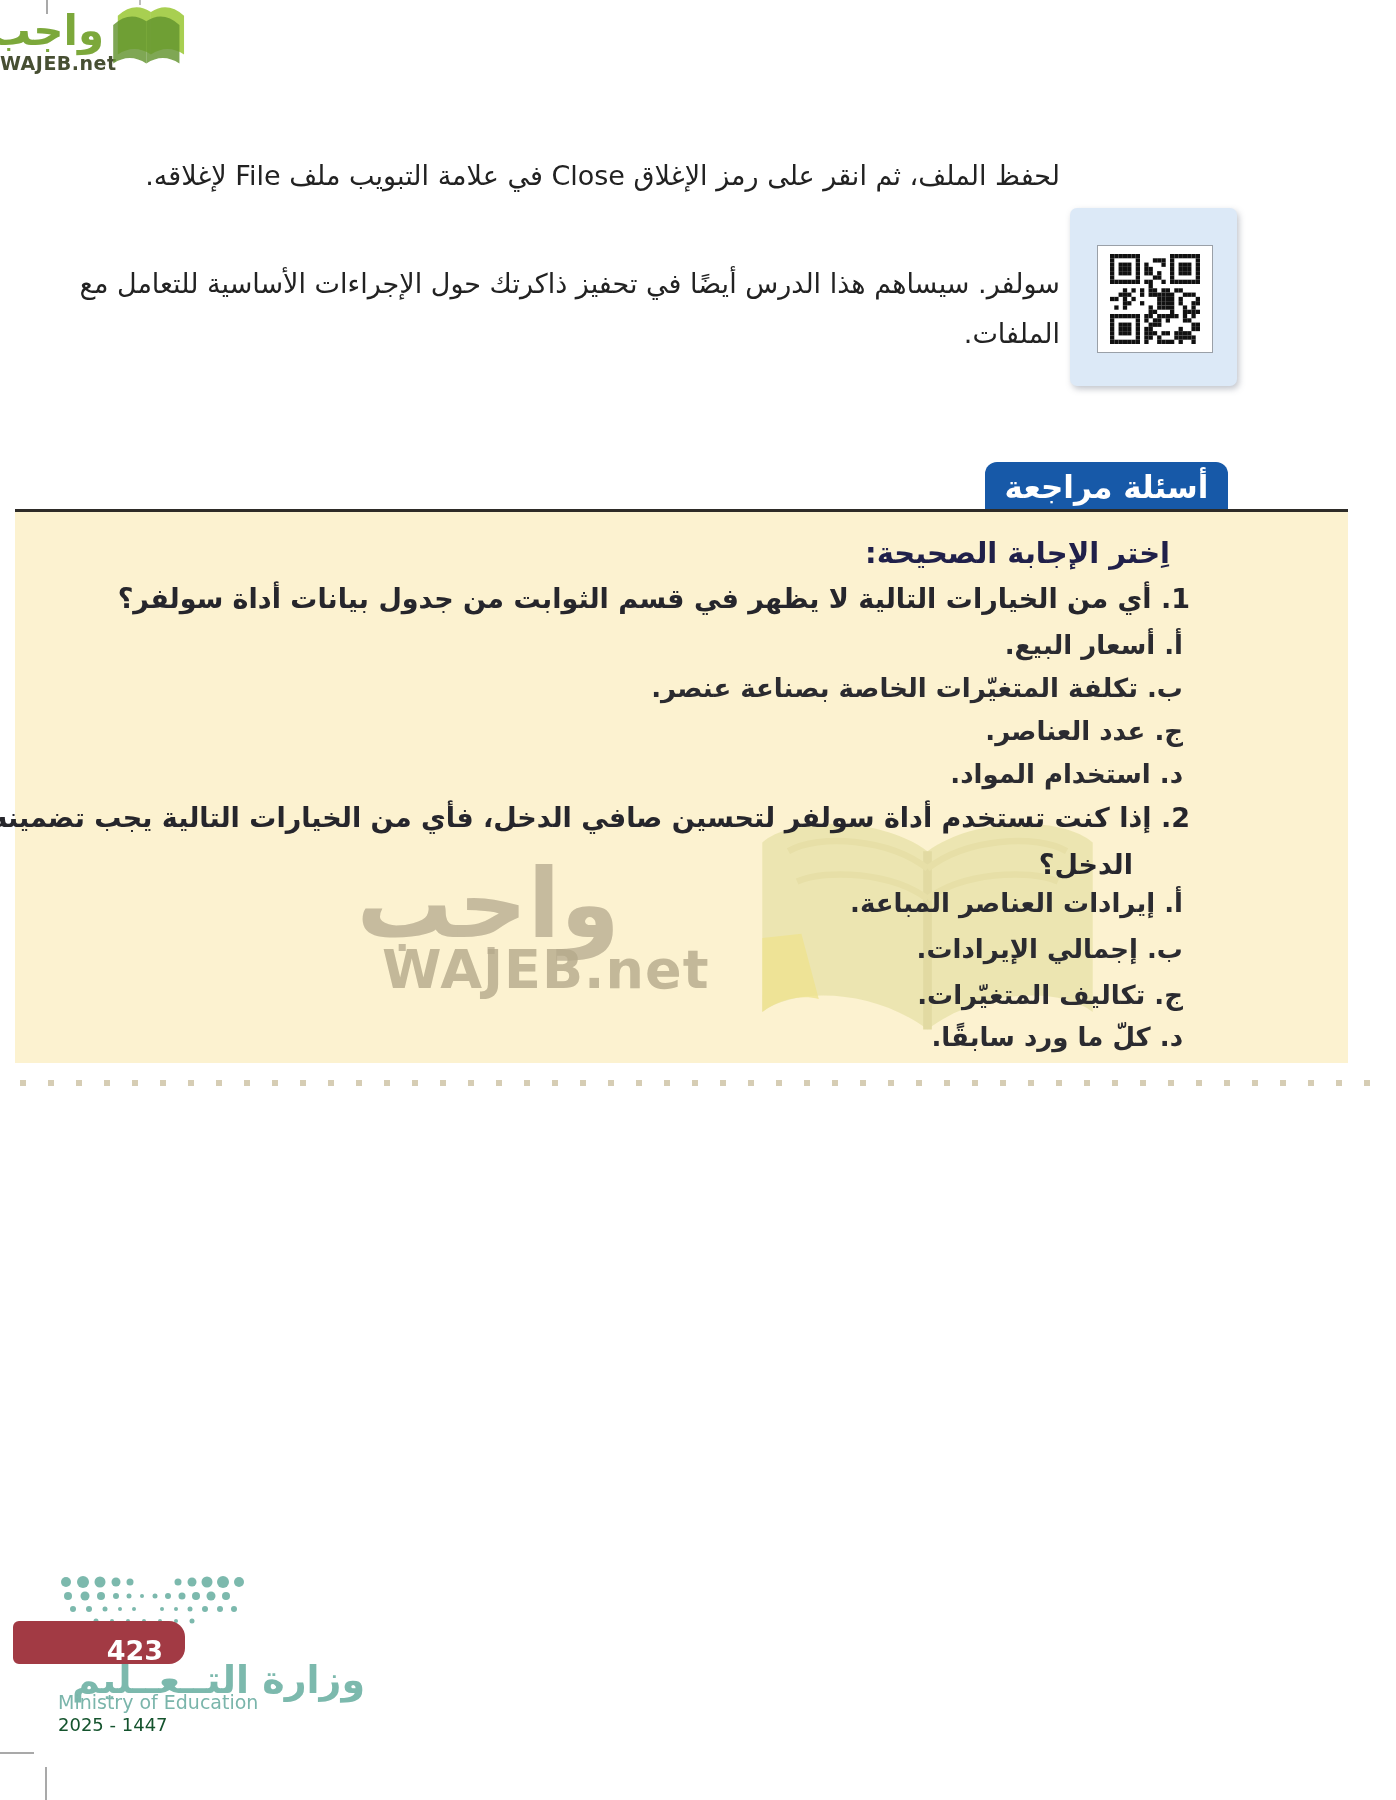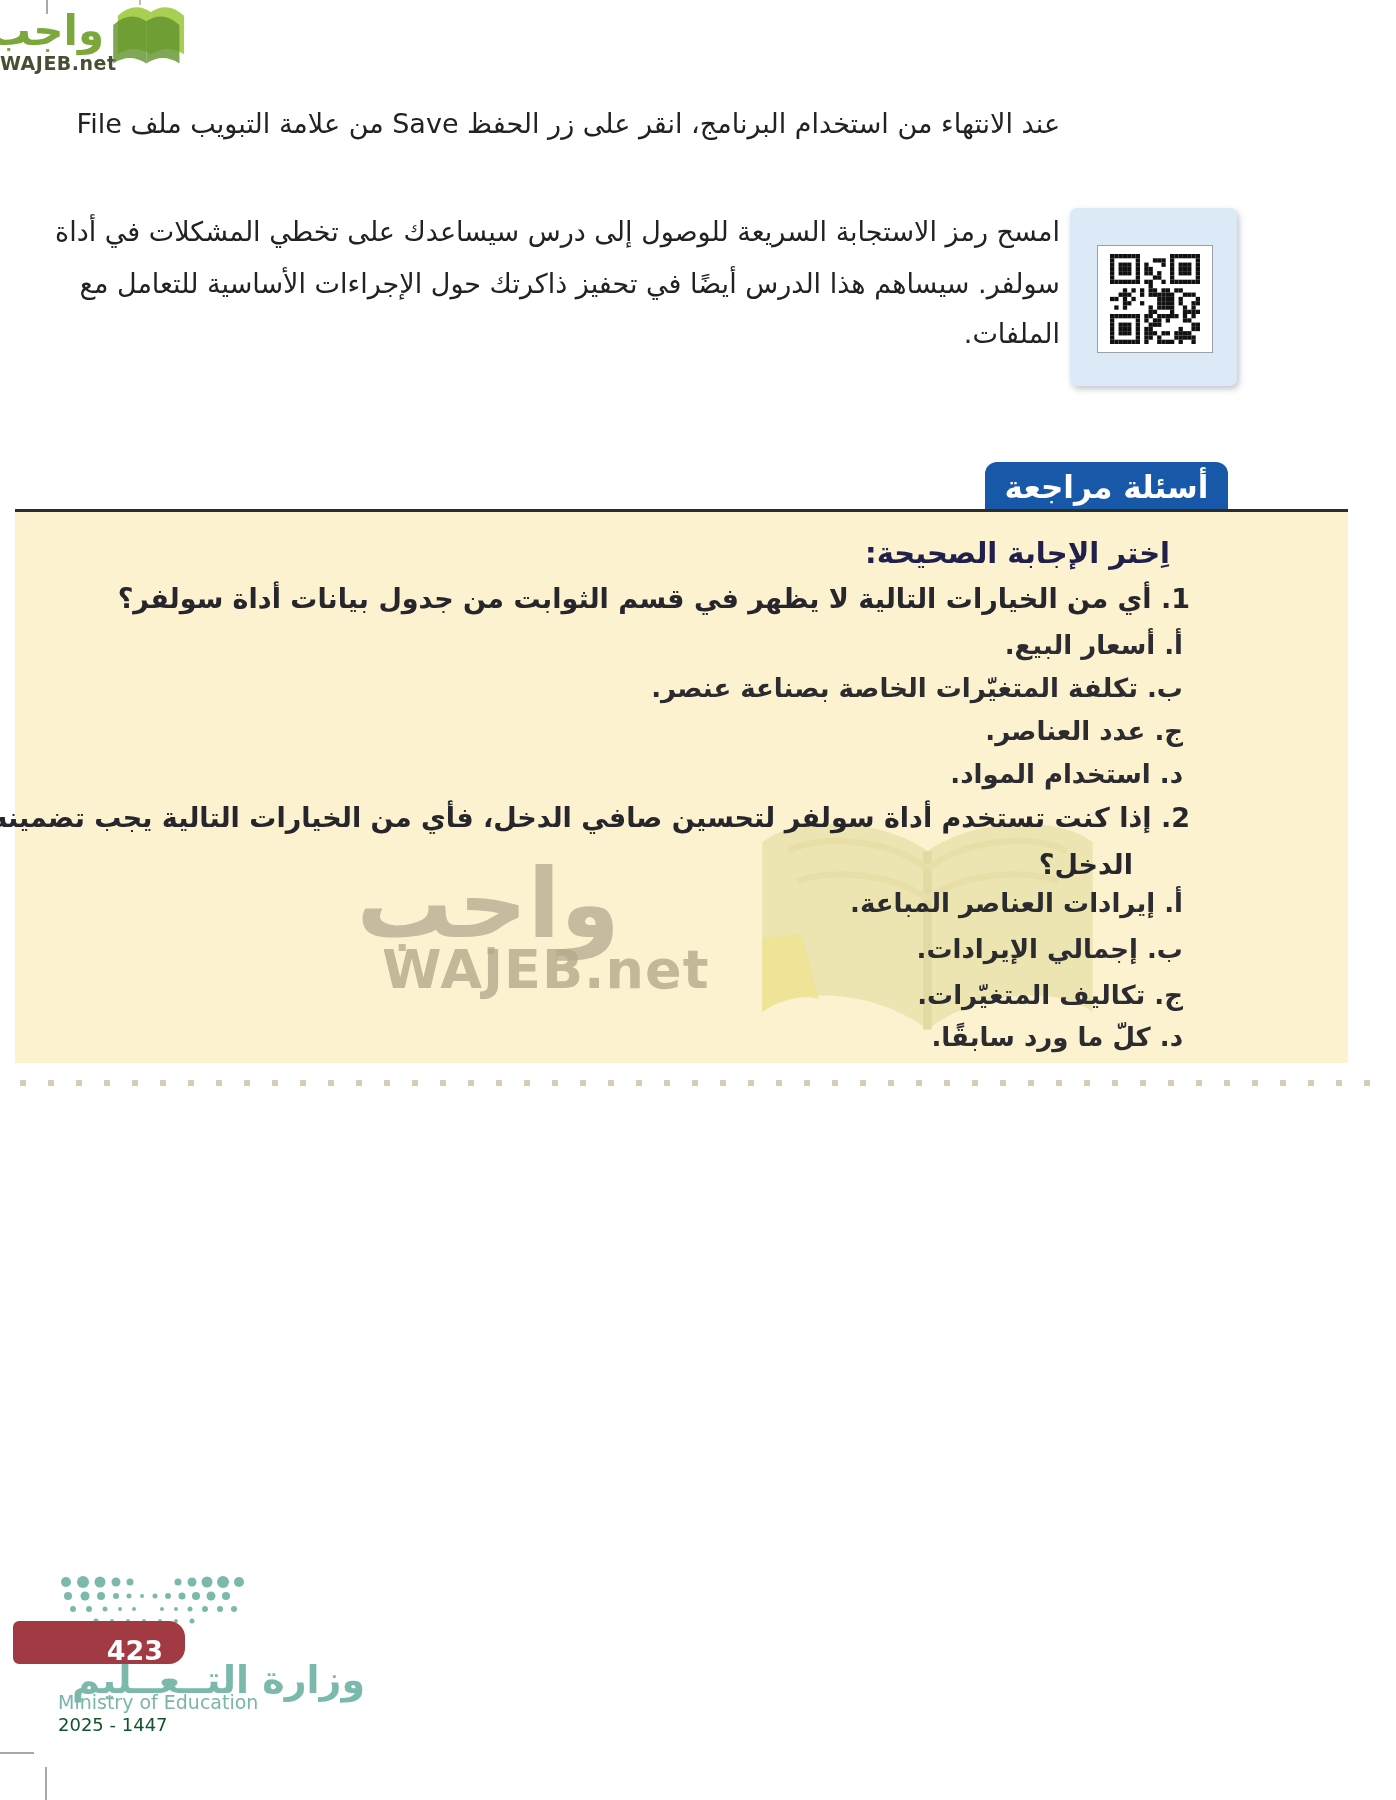--- a/index.html
+++ b/index.html
@@ -73,22 +73,21 @@
         <path d="M10,16 Q28,0 46,12 L46,58 Q28,46 10,58 Z"></path>
         <path d="M82,16 Q64,0 46,12 L46,58 Q64,46 82,58 Z"></path>
       </g>
       <g fill="#63942e" fill-opacity="0.82" transform="translate(-2,8)">
         <path d="M12,16 Q30,0 48,12 L48,58 Q30,46 12,58 Z"></path>
         <path d="M84,16 Q66,0 48,12 L48,58 Q66,46 84,58 Z"></path>
       </g>
     </svg>
   </div>
 
-  <div class="intro-line" style="top:108px;">عند الانتهاء من استخدام البرنامج، انقر على زر الحفظ Save من علامة التبويب ملف File</div>
-  <div class="intro-line" style="top:216px;">امسح رمز الاستجابة السريعة للوصول إلى درس سيساعدك على تخطي المشكلات في أداة</div>
+  <div class="intro-line" style="top:160px;">لحفظ الملف، ثم انقر على رمز الإغلاق Close في علامة التبويب ملف File لإغلاقه.</div>
   <div class="intro-line" style="top:268px;">سولفر. سيساهم هذا الدرس أيضًا في تحفيز ذاكرتك حول الإجراءات الأساسية للتعامل مع</div>
   <div class="intro-line" style="top:318px;">الملفات.</div>
 
   <div id="qr-panel">
     <div id="qr-white">
       <svg id="qr-svg" width="90" height="90" viewBox="0 0 88.2 88.2" fill="#111">
           <rect x="0" y="0" width="4.2" height="4.2"></rect>
           <rect x="4.2" y="0" width="4.2" height="4.2"></rect>
           <rect x="8.4" y="0" width="4.2" height="4.2"></rect>
           <rect x="12.600000000000001" y="0" width="4.2" height="4.2"></rect>

